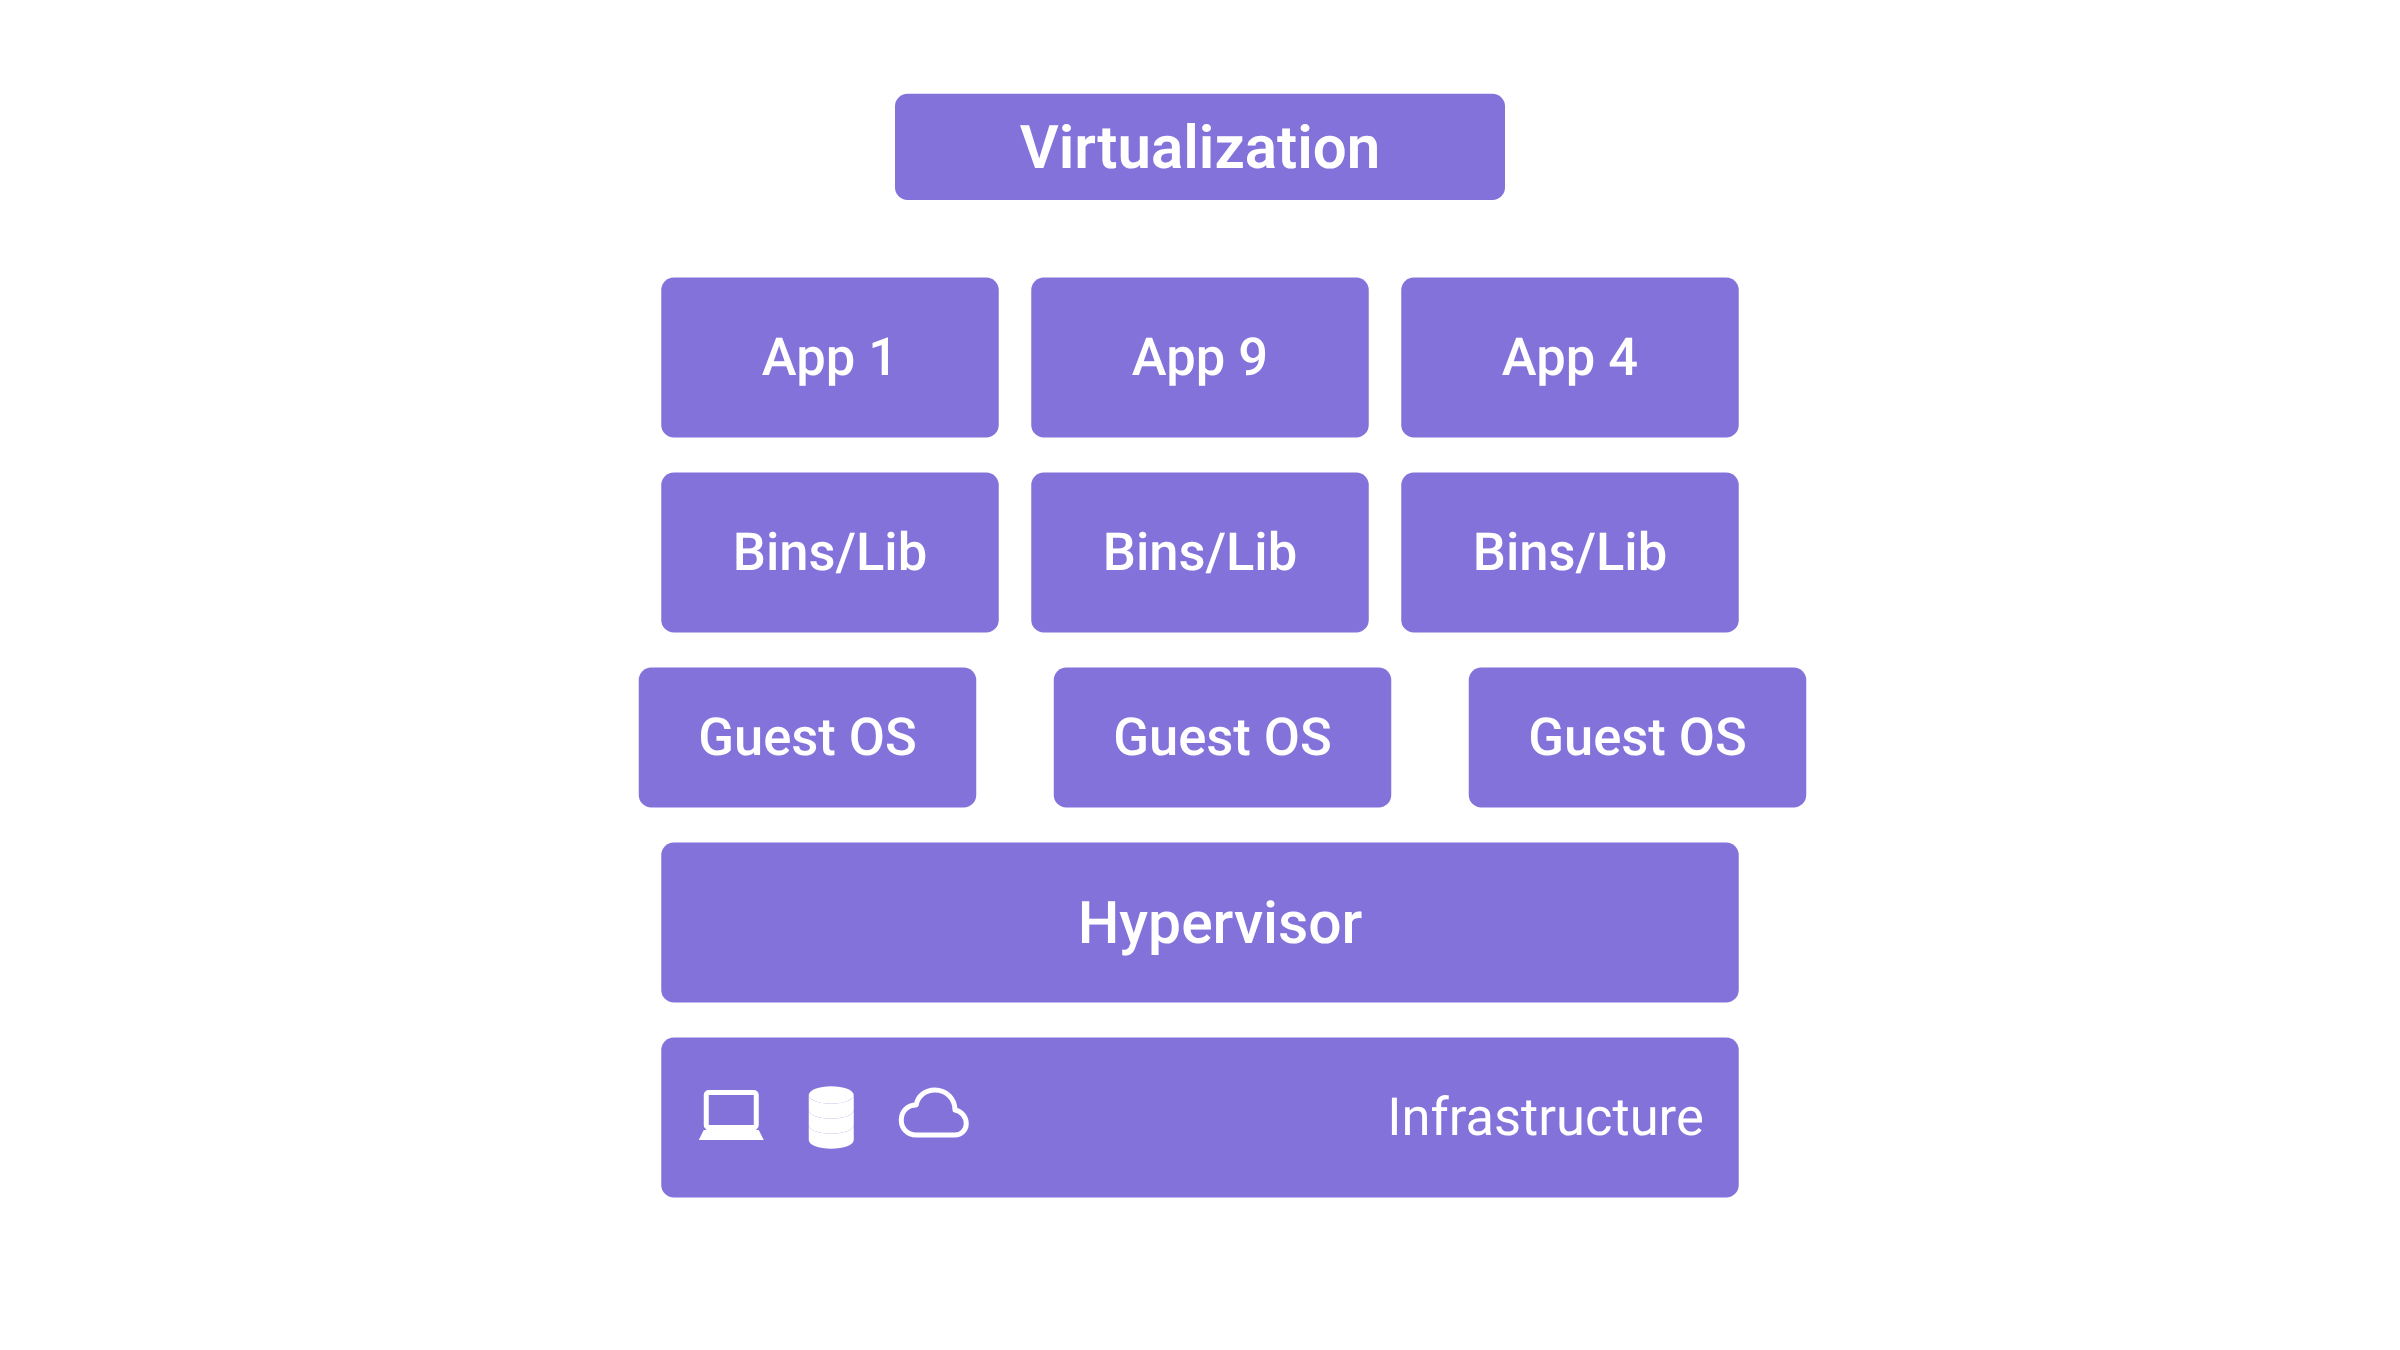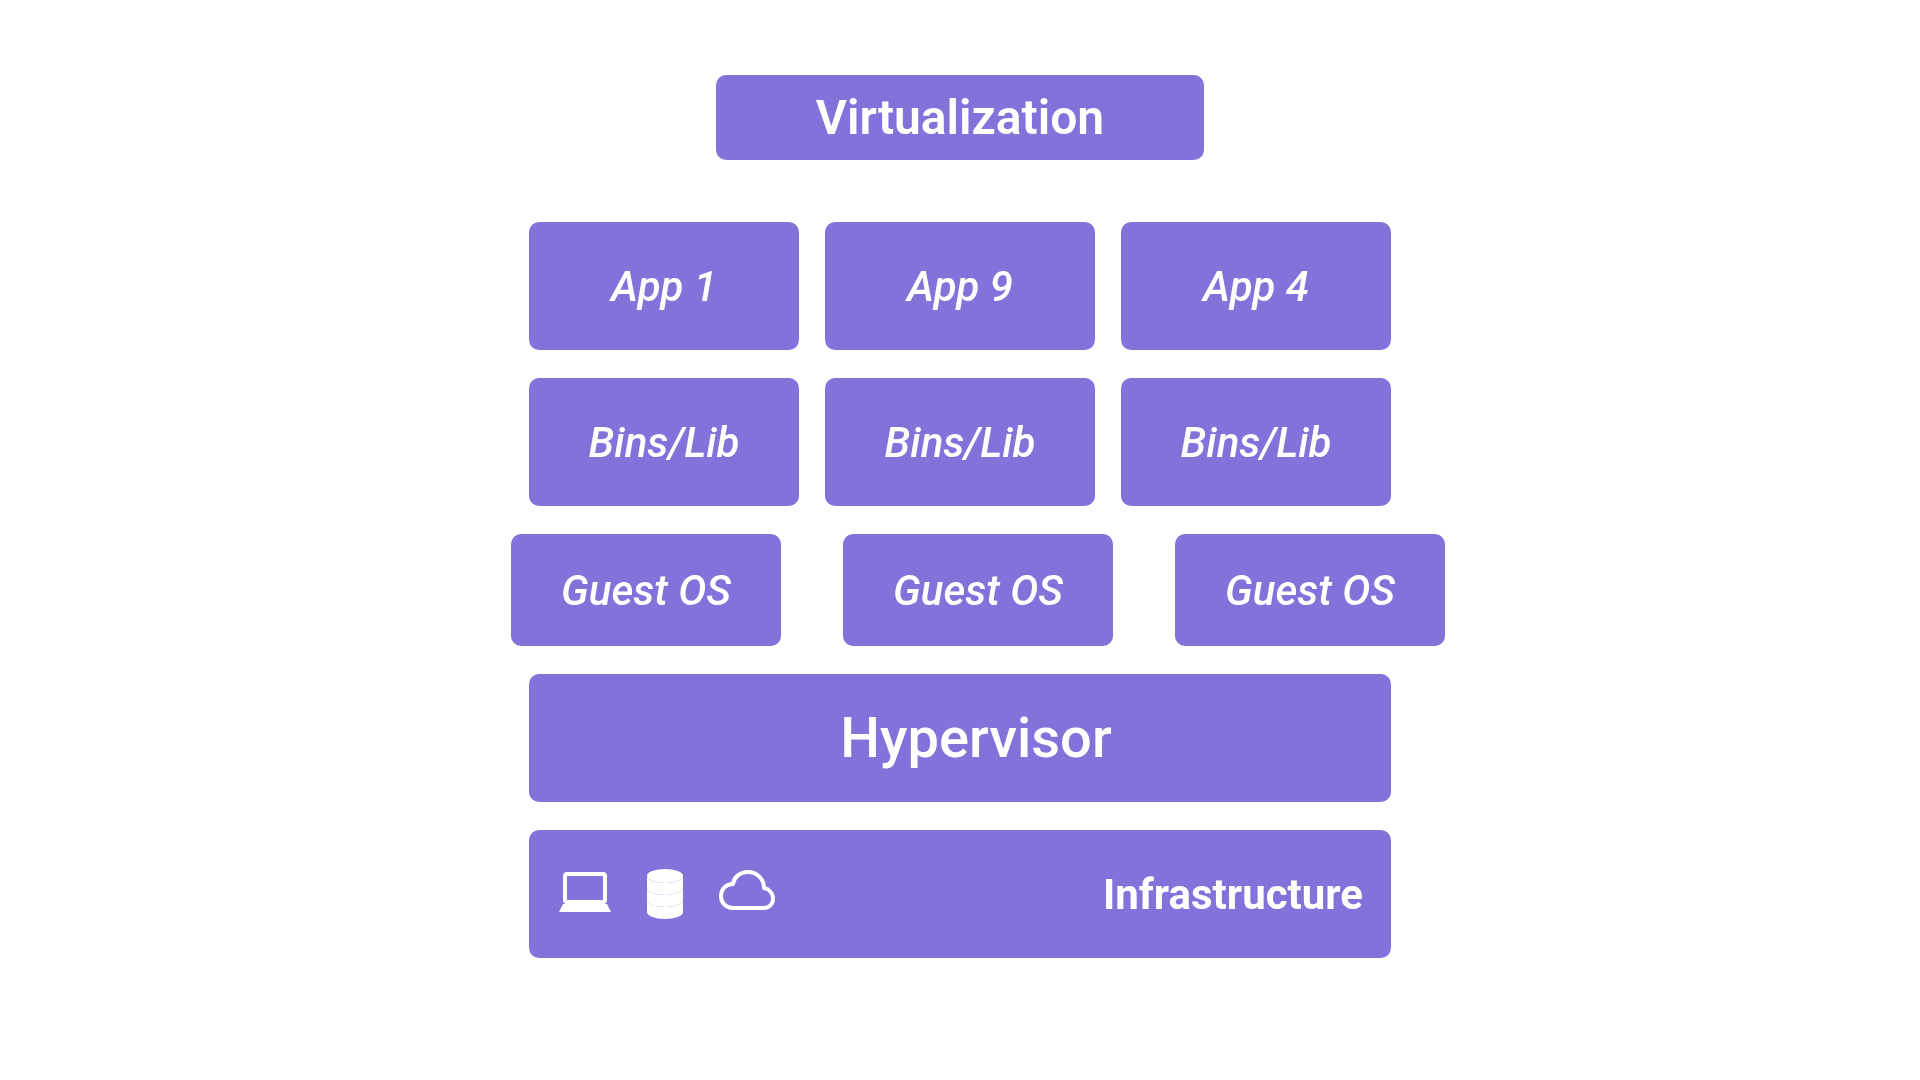--- a/index.html
+++ b/index.html
@@ -40,45 +40,44 @@
       width: 270px;
       background: #8472db;
       color: #ffffff;
       font-size: 42px;
       font-weight: 500;
       border-radius: 10px;
       display: flex;
       align-items: center;
       justify-content: center;
       height: 128px;
-      font-style: italic;
     }
     .cell-tall {
       height: 112px;
       margin-left: 36px;
     }
     .full-row {
       width: 862px;
       background: #8472db;
       color: #ffffff;
-      font-size: 56px;
+      font-size: 47px;
       font-weight: 500;
       border-radius: 10px;
       display: flex;
       align-items: center;
       justify-content: center;
       height: 128px;
       padding-left: 32px;
     }
     .infra-row {
       width: 862px;
       background: #8472db;
       color: #ffffff;
       font-size: 42px;
-      font-weight: 700;
+      font-weight: 400;
       border-radius: 10px;
       display: flex;
       align-items: center;
       justify-content: space-between;
       height: 128px;
       padding: 0 28px 0 24px;
     }
     .icons {
       display: flex;
       align-items: center;

